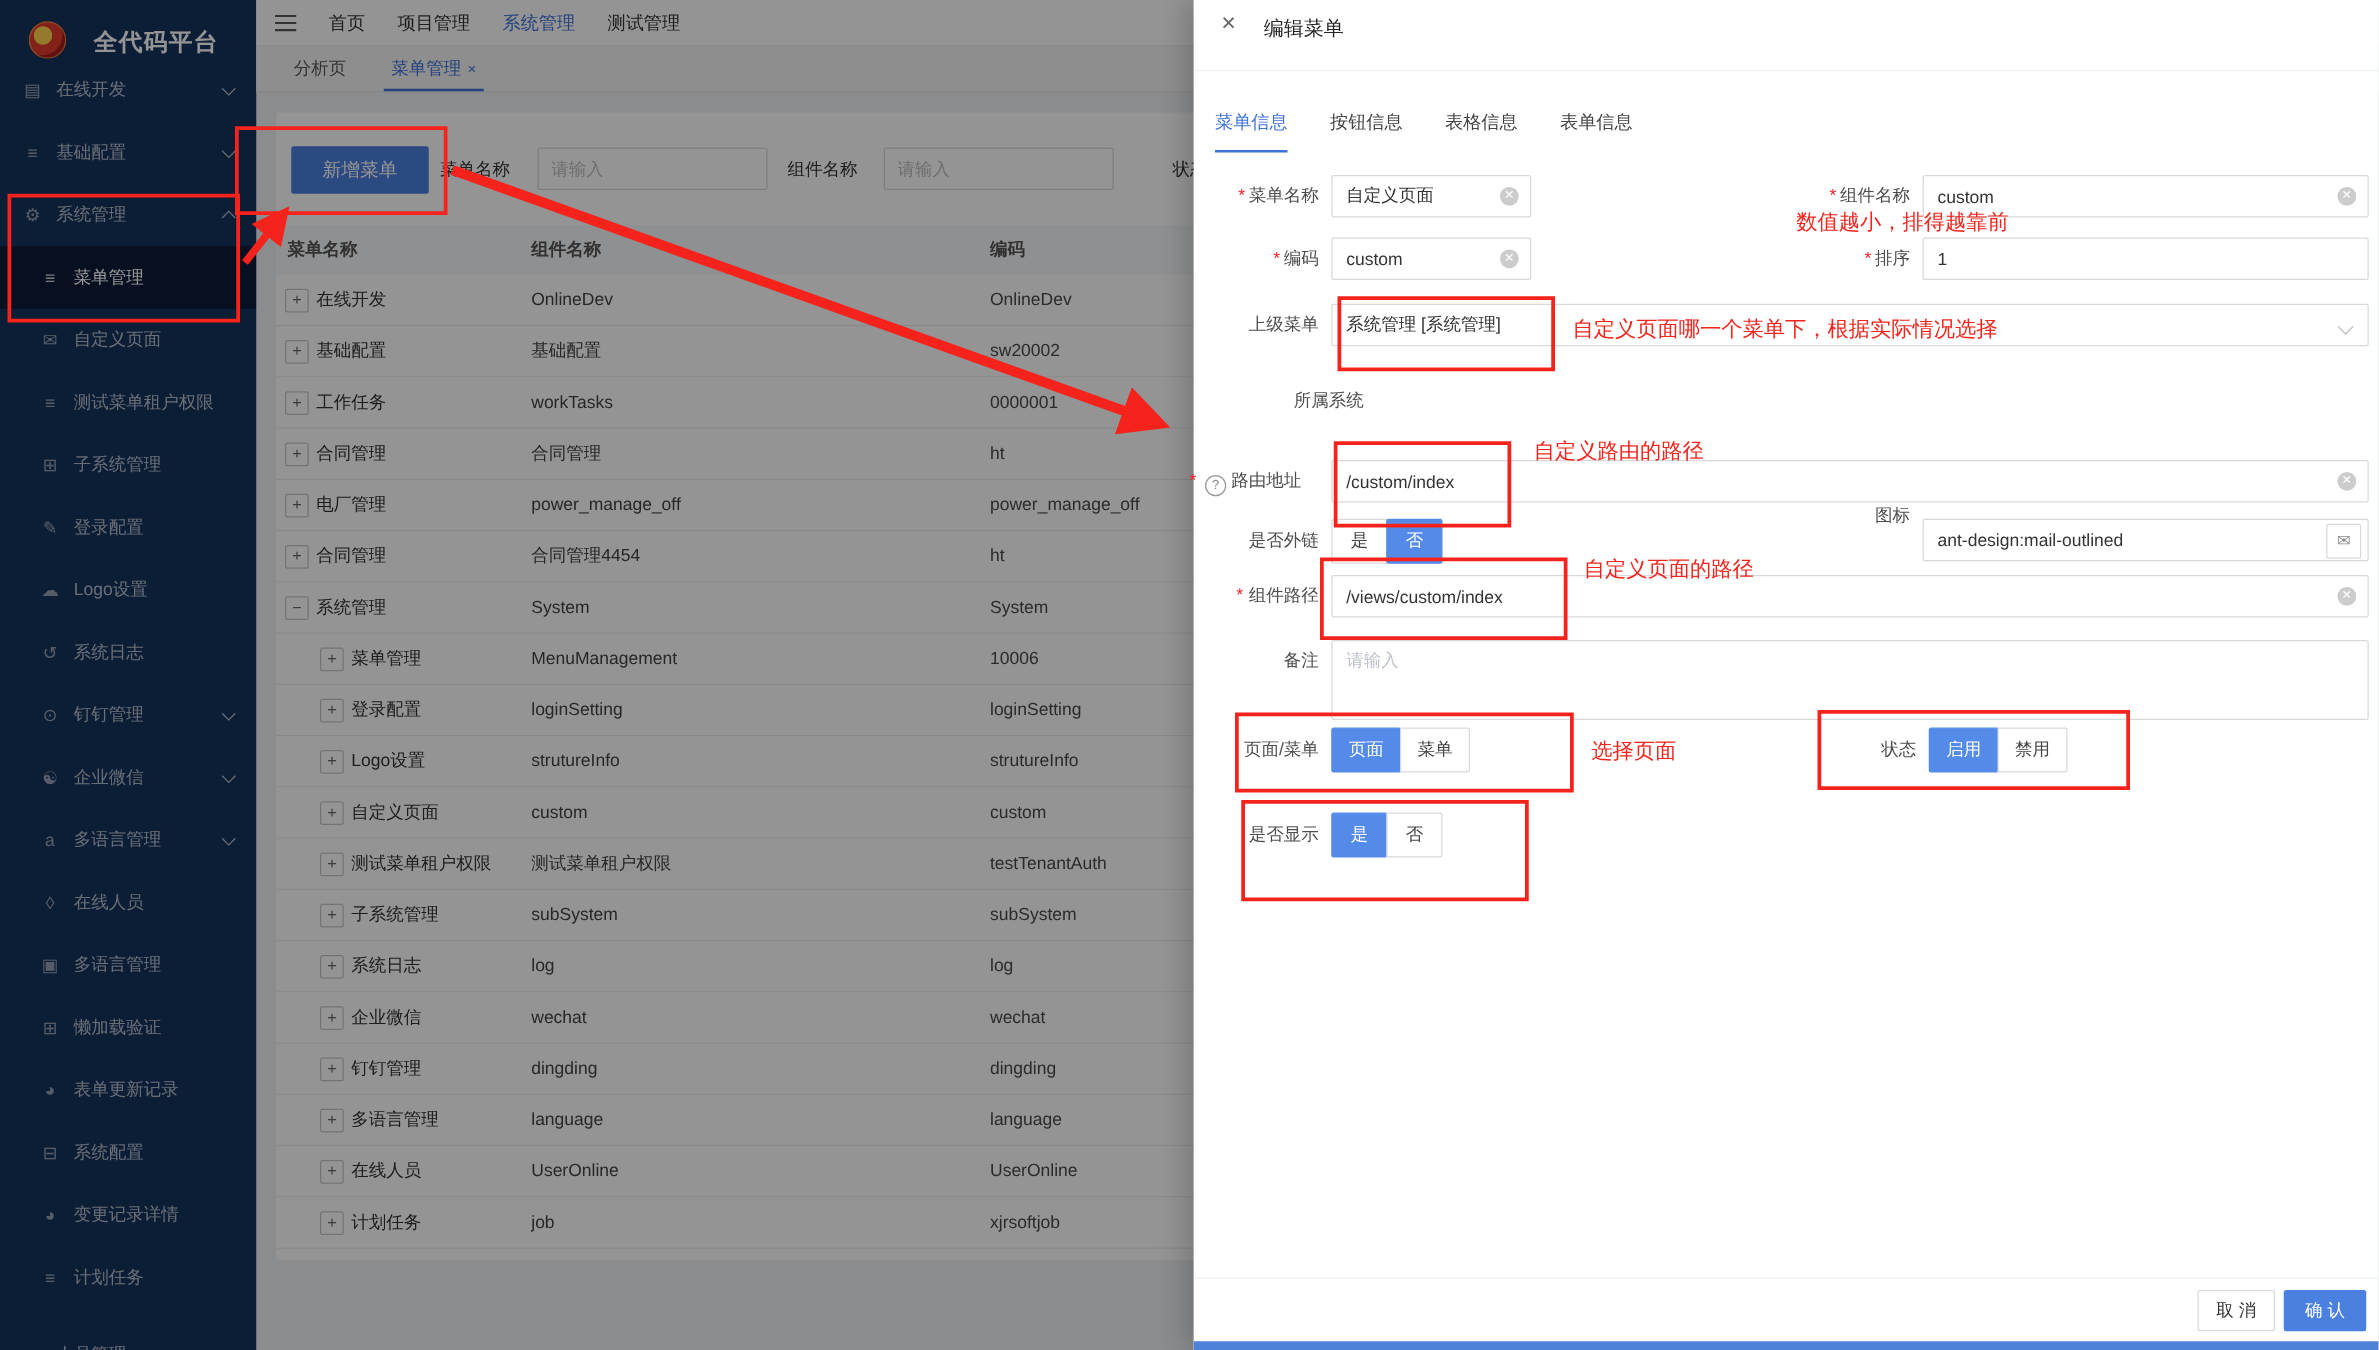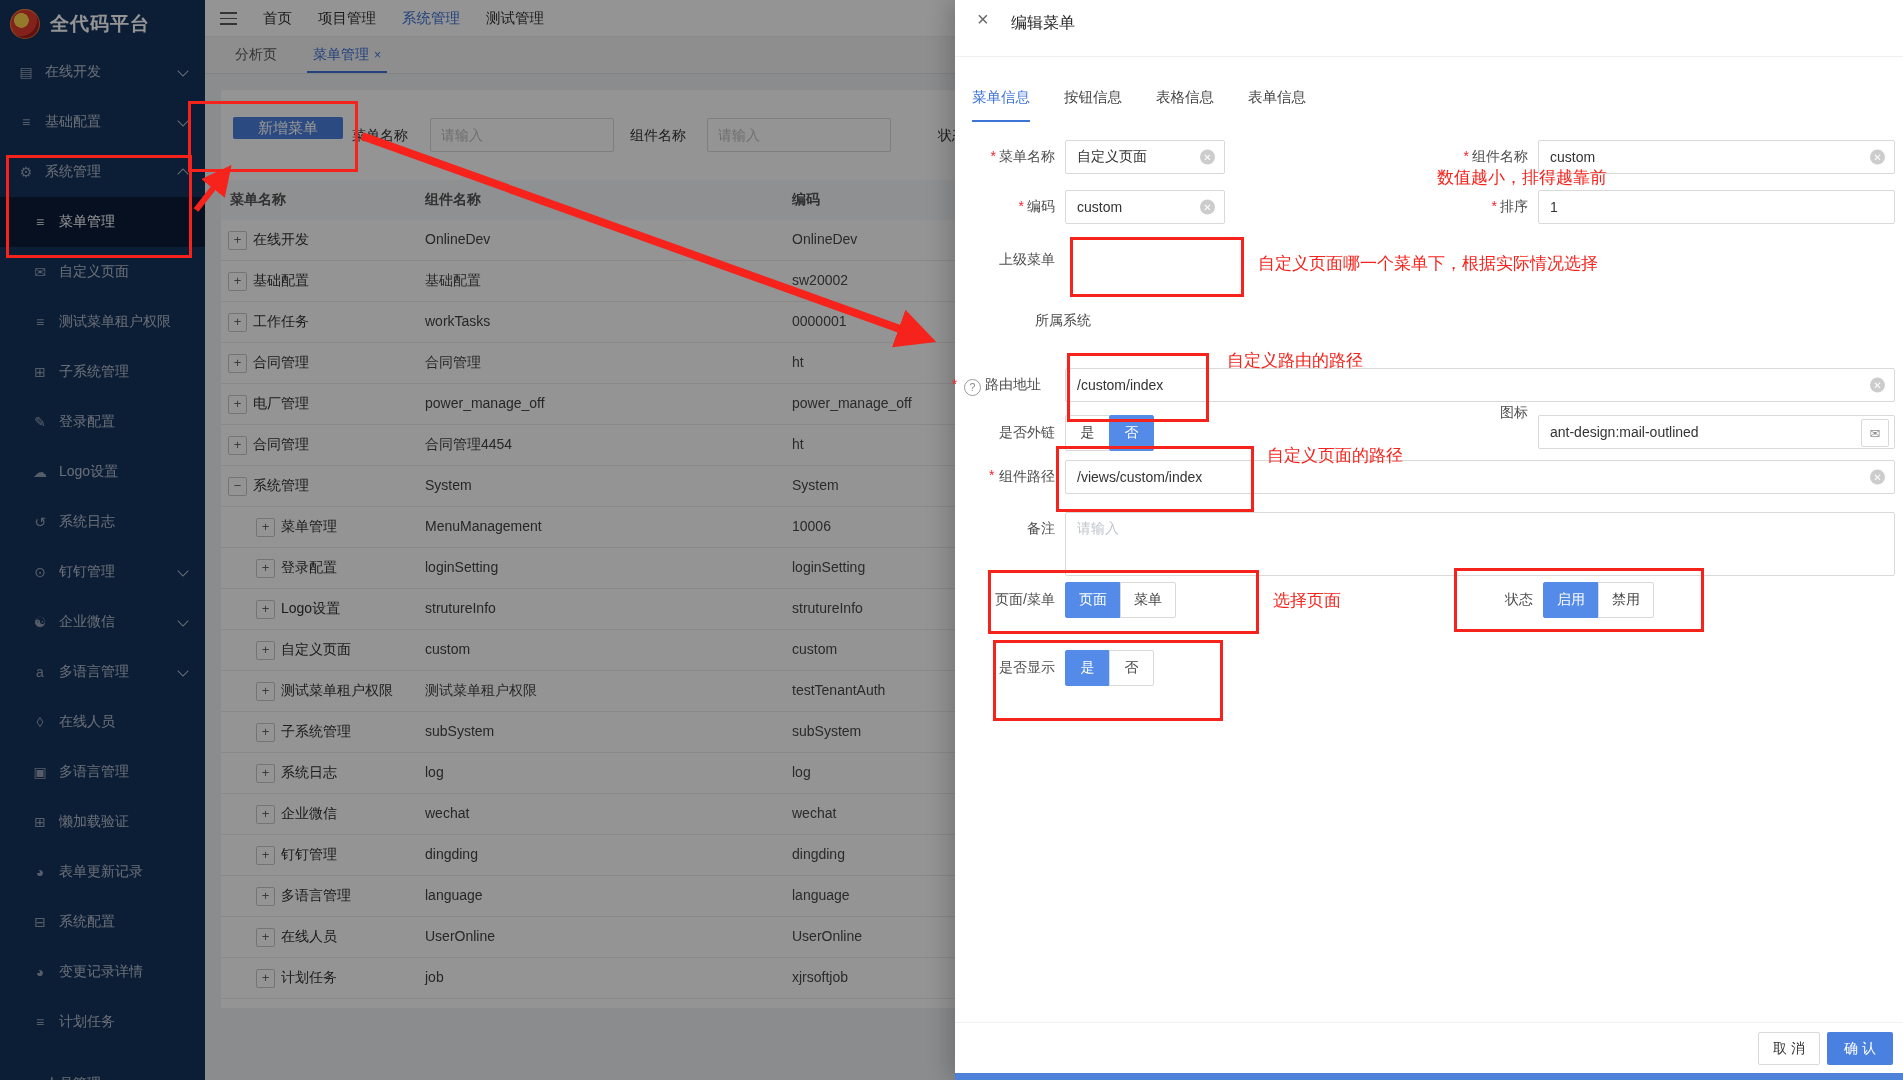--- a/index.html
+++ b/index.html
@@ -1,21 +1,21 @@
 <!DOCTYPE html>
 <html><head>
 <meta charset="utf-8">
 <style>
   html,body{margin:0;padding:0;}
   body{width:1903px;height:1080px;overflow:hidden;font-family:"Liberation Sans","DejaVu Sans",sans-serif;font-size:14px;}
   .page{position:relative;width:1903px;height:1080px;background:#f0f2f5;overflow:hidden;}
 
   
   .sidebar{position:absolute;left:0;top:0;width:205px;height:1080px;background:#15325e;z-index:1;overflow:hidden;}
-  .logo-row{height:47px;display:flex;align-items:center;gap:10px;padding-left:10px;box-sizing:border-box;}
+  .logo-row{height:47px;display:flex;align-items:flex-end;gap:22px;padding-left:23px;box-sizing:border-box;}
   .logo-mark{width:30px;height:30px;border-radius:50%;background:radial-gradient(circle at 38% 38%,#ffd34d 0 27%,#e23b2e 29% 58%,#a81d1d 60% 100%);box-shadow:0 0 0 1px rgba(255,210,80,.5) inset;}
   .logo-text{color:#fff;font-size:19px;font-weight:bold;letter-spacing:1px;white-space:nowrap;}
   .sitem{position:relative;height:50px;display:flex;align-items:center;color:rgba(255,255,255,.68);padding-left:16px;cursor:pointer;white-space:nowrap;}
   .sitem.child{padding-left:30px;}
   .sitem.selected{background:#0b1d3a;color:#fff;}
   .sitem.partial{margin-top:12px;}
   .sitem .ic{width:20px;margin-right:9px;font-size:14px;text-align:center;opacity:.8;flex:none;}
   .sitem .chev{position:absolute;right:18px;width:7px;height:7px;border-right:1.6px solid currentColor;border-bottom:1.6px solid currentColor;}
   .chev.down{transform:rotate(45deg);margin-top:-3px;}
   .chev.up{transform:rotate(-135deg);margin-top:3px;}
@@ -28,21 +28,21 @@
 
   
   .tabbar{position:absolute;left:205px;top:37px;width:1698px;height:37px;background:#f4f5f7;border-bottom:1px solid #e3e4e8;display:flex;align-items:stretch;box-sizing:border-box;padding-left:30px;z-index:2;}
   .tab{display:flex;align-items:center;margin-right:36px;font-size:14px;color:#595959;position:relative;cursor:pointer;}
   .tab.active{color:#3e73d8;}
   .tab.active::after{content:"";position:absolute;left:-6px;right:-6px;bottom:0;height:2px;background:#3e73d8;}
   .tab-x{margin-left:5px;font-size:12px;}
 
   
   .card{position:absolute;left:221px;top:90px;width:1666px;height:918px;background:#fff;border-radius:2px;z-index:1;}
-  .btn-add{position:absolute;left:233px;top:117px;width:110px;height:22px;background:#4a80e0;color:#fff;font-size:15px;border:none;border-radius:2px;z-index:2;cursor:pointer;font-family:inherit;}
+  .btn-add{position:absolute;left:233px;top:117px;width:110px;height:38px;background:#4a80e0;color:#fff;font-size:15px;border:none;border-radius:2px;z-index:2;cursor:pointer;font-family:inherit;}
   .f-label{position:absolute;top:127px;font-size:14px;color:#333;z-index:2;}
   .f-input{position:absolute;top:118px;height:34px;width:184px;border:1px solid #d9d9d9;border-radius:2px;background:#fff;box-sizing:border-box;padding:0 10px;font-size:14px;color:#333;z-index:2;font-family:inherit;}
   .f-input::placeholder{color:#bfbfbf;}
 
   
   .thead{position:absolute;left:221px;top:180px;width:1666px;height:40px;background:#f7f8fa;border-bottom:1px solid #e8e8e8;z-index:2;}
   .thead span{position:absolute;top:11px;font-size:14px;color:#555;font-weight:bold;}
   .tbody{position:absolute;left:221px;top:220px;width:1666px;z-index:2;}
   .trow{position:relative;height:40px;border-bottom:1px solid #ededed;background:#fff;}
   .exp{position:absolute;left:7px;top:11px;width:17px;height:17px;border:1px solid #c9c9c9;border-radius:2px;background:#fff;font-size:13px;line-height:15px;text-align:center;color:#666;cursor:pointer;}
@@ -370,20 +370,24 @@
     <div class="din" style="left:110px;top:190px;width:160px;">
       <span>custom</span>
       <span class="clear">✕</span>
     </div>
     <span class="dlblr" style="top:198px;"><span class="rq">*</span><span>排序</span></span>
     <div class="din" style="left:583px;top:190px;width:357px;">
       <span>1</span>
     </div>
 
     <span class="dlbl" style="top:251px;font-family:Liberation Serif, serif;">上级菜单</span>
+    <div class="din" style="left:110px;top:243px;width:830px;">
+      <span>系统管理 [系统管理]</span>
+      <span class="scaret"></span>
+    </div>
 
     <span class="dlbl" style="top:312px;margin-left:36px;">所属系统</span>
 
     <span class="dlbl" style="top:376px;left:-14px;"><span class="rq">*</span> <span class="hlp">?</span><span>路由地址</span></span>
     <div class="din" style="left:110px;top:368px;width:830px;">
       <span>/custom/index</span>
       <span class="clear">✕</span>
     </div>
 
     <span class="dlbl" style="top:424px;">是否外链</span>

